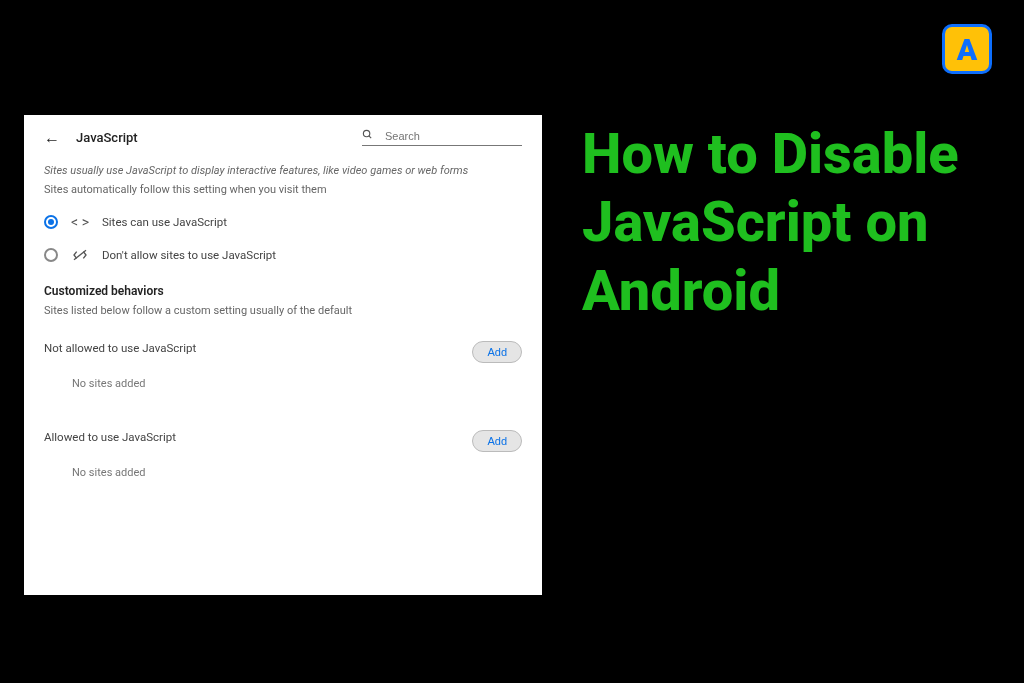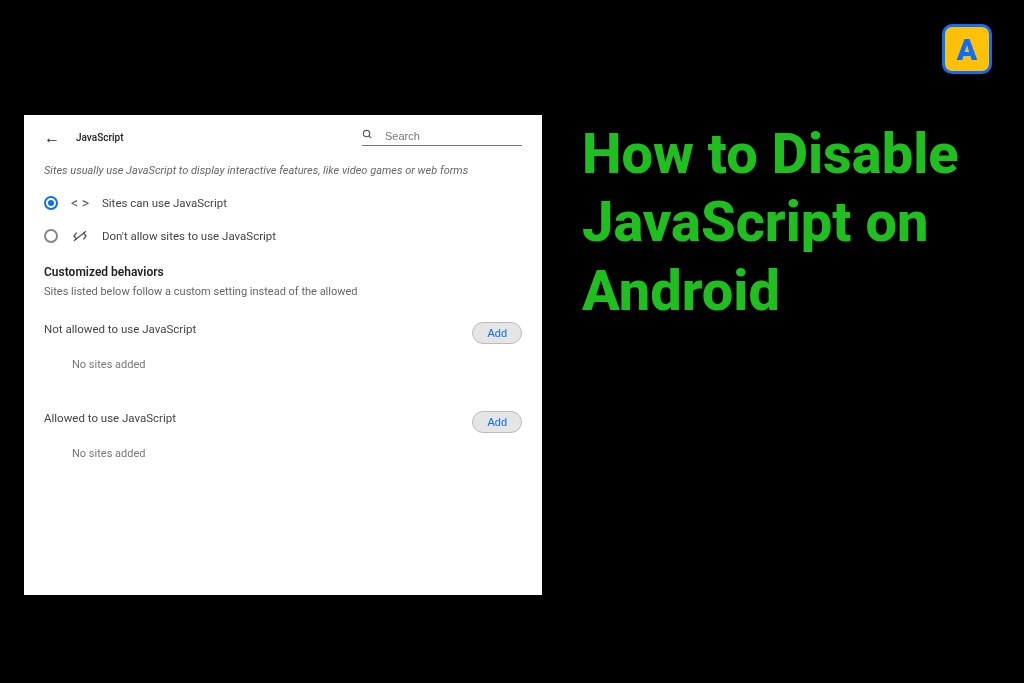--- a/index.html
+++ b/index.html
@@ -61,21 +61,21 @@
     gap: 16px;
     margin-bottom: 4px;
   }
   .back-arrow {
     font-size: 16px;
     line-height: 1;
     color: #222;
     cursor: pointer;
   }
   .panel-title {
-    font-size: 10px;
+    font-size: 13px;
     font-weight: 500;
     color: #222;
     flex: 1;
   }
   .search-wrap {
     display: flex;
     align-items: center;
     gap: 12px;
     border-bottom: 1px solid #777;
     padding-bottom: 2px;
@@ -194,41 +194,42 @@
               <circle cx="10" cy="10" r="7"></circle>
               <line x1="20" y1="20" x2="15" y2="15"></line>
             </svg>
         </span>
         <input class="search-input" placeholder="Search" style="">
       </div>
     </div>
 
     <div class="desc">Sites usually use JavaScript to display interactive features, like video games or web forms</div>
 
+    <div class="section-sub">Sites automatically follow this setting when you visit them</div>
 
     <div class="radio-row">
       <span class="radio selected"></span>
       <span class="option-icon">&lt;&nbsp;&gt;</span>
       <span class="option-label">Sites can use JavaScript</span>
     </div>
 
     <div class="radio-row">
       <span class="radio"></span>
       <span class="option-icon slash-icon">
         <svg width="16" height="14" viewBox="0 0 24 20" stroke="#555" stroke-width="2" fill="none">
           <path d="M7 5 L3 10 L7 15"></path>
           <path d="M17 5 L21 10 L17 15"></path>
           <line x1="3" y1="17" x2="21" y2="3"></line>
         </svg>
       </span>
       <span class="option-label">Don't allow sites to use JavaScript</span>
     </div>
 
     <div class="section-title">Customized behaviors</div>
-    <div class="section-sub">Sites listed below follow a custom setting instead of the allowed</div>
+    <div class="section-sub">Sites listed below follow a custom setting usually of the default</div>
 
     <div class="list-row">
       <span class="list-label">Not allowed to use JavaScript</span>
       <button class="add-btn">Add</button>
     </div>
     <div class="empty-msg">No sites added</div>
 
     <div class="list-row" style="margin-top:40px;">
       <span class="list-label">Allowed to use JavaScript</span>
       <button class="add-btn">Add</button>

